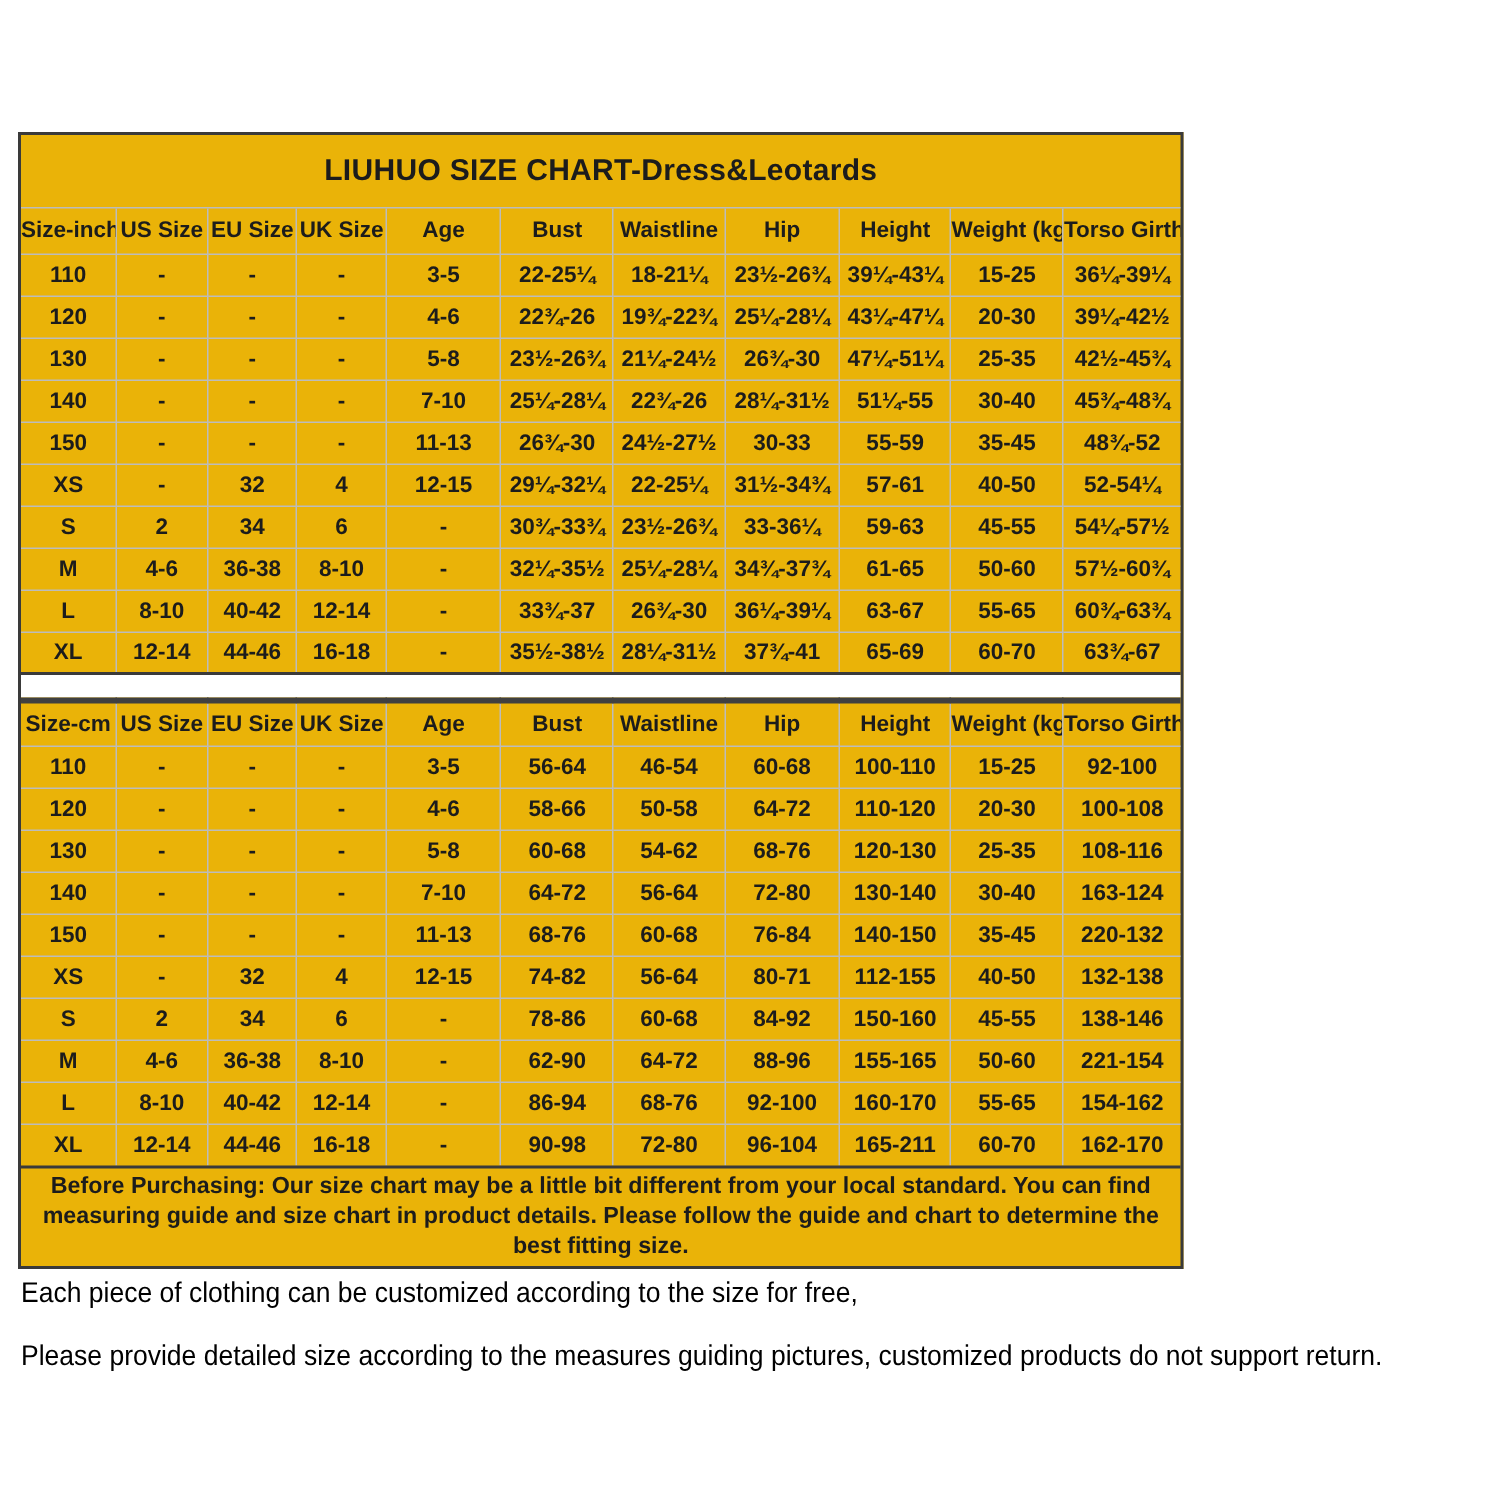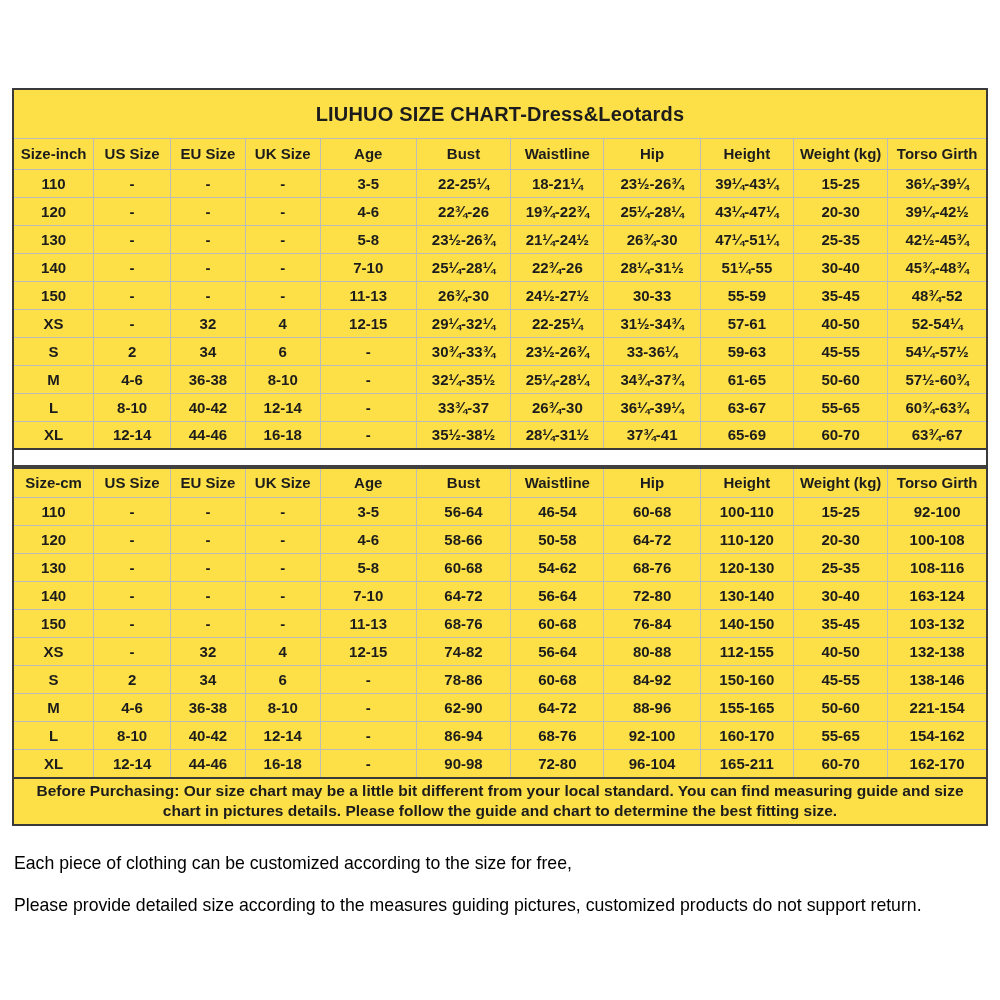--- a/index.html
+++ b/index.html
@@ -7,23 +7,23 @@
     margin: 0; padding: 0;
     width: 1000px; height: 1000px;
     background: #ffffff;
     font-family: "Liberation Sans", sans-serif;
     color: #1c1c1c;
     position: relative;
   }
   .chart-box {
     position: absolute;
     left: 12px; top: 88px;
-    width: 976px;
+    width: 777px;
     border: 2px solid #3a3a3a;
-    background: #fde047;
+    background: #eab308;
   }
   .chart-title {
     height: 49px;
     display: flex; align-items: center; justify-content: center;
     font-weight: bold;
     font-size: 20px;
     letter-spacing: 0.2px;
     border-bottom: 1px solid #bcbcbc;
   }
   table.size-table {
@@ -337,31 +337,31 @@
           <td>150</td>
           <td>-</td>
           <td>-</td>
           <td>-</td>
           <td>11-13</td>
           <td>68-76</td>
           <td>60-68</td>
           <td>76-84</td>
           <td>140-150</td>
           <td>35-45</td>
-          <td>103-132</td>
+          <td>220-132</td>
         </tr>
         <tr>
           <td>XS</td>
           <td>-</td>
           <td>32</td>
           <td>4</td>
           <td>12-15</td>
           <td>74-82</td>
           <td>56-64</td>
-          <td>80-88</td>
+          <td>80-71</td>
           <td>112-155</td>
           <td>40-50</td>
           <td>132-138</td>
         </tr>
         <tr>
           <td>S</td>
           <td>2</td>
           <td>34</td>
           <td>6</td>
           <td>-</td>
@@ -407,17 +407,17 @@
           <td>90-98</td>
           <td>72-80</td>
           <td>96-104</td>
           <td>165-211</td>
           <td>60-70</td>
           <td>162-170</td>
         </tr>
       </tbody>
     </table>
 
-  <div class="chart-note">Before Purchasing: Our size chart may be a little bit different from your local standard. You can find measuring guide and size chart in pictures details. Please follow the guide and chart to determine the best fitting size.</div>
+  <div class="chart-note">Before Purchasing: Our size chart may be a little bit different from your local standard. You can find measuring guide and size chart in product details. Please follow the guide and chart to determine the best fitting size.</div>
 </div>
 
 <div class="footnote" id="footnote-0">Each piece of clothing can be customized according to the size for free,</div>
 <div class="footnote" id="footnote-1">Please provide detailed size according to the measures guiding pictures, customized products do not support return.</div>
 
 </body></html>

